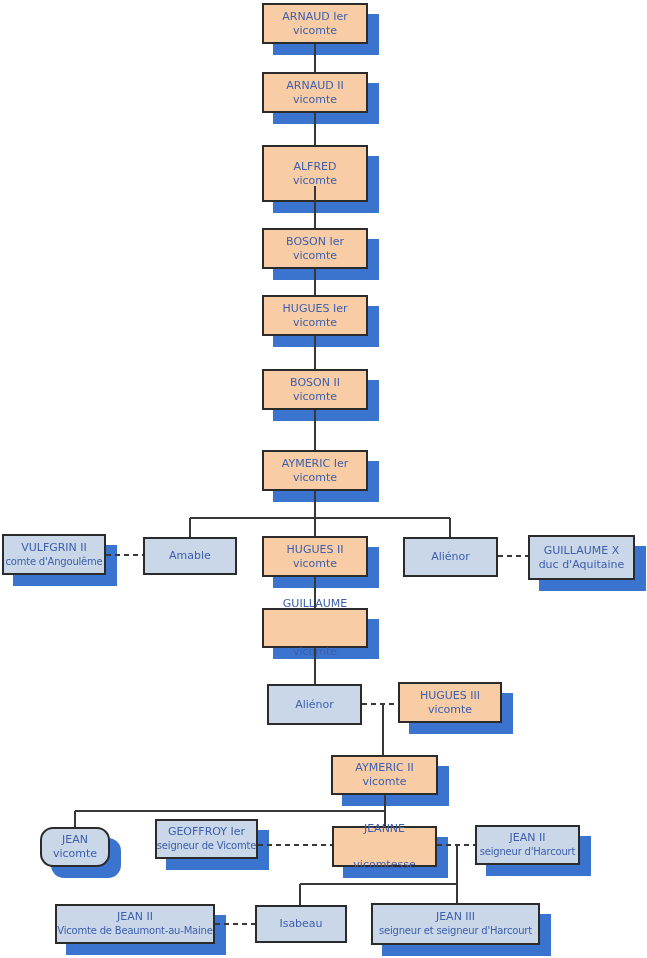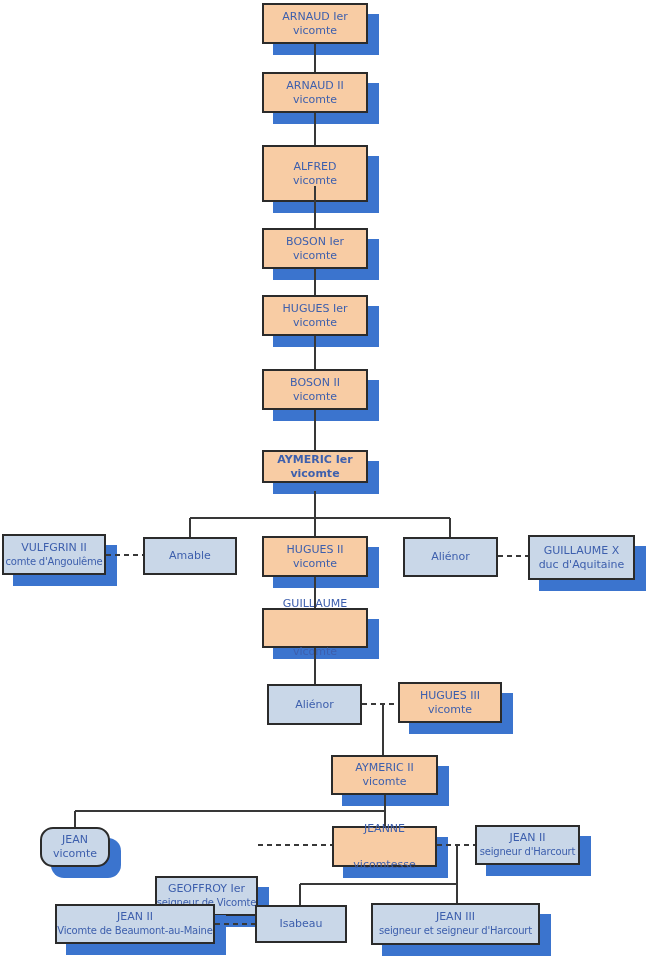--- a/index.html
+++ b/index.html
@@ -60,21 +60,21 @@
       <span>vicomte</span>
     </div>
     <div class="node main shadow" style="left: 262px; top: 295px; width: 106px; height: 41px;">
       <span>HUGUES Ier</span>
       <span>vicomte</span>
     </div>
     <div class="node main shadow" style="left: 262px; top: 369px; width: 106px; height: 41px;">
       <span>BOSON II</span>
       <span>vicomte</span>
     </div>
-    <div class="node main shadow" style="left: 262px; top: 450px; width: 106px; height: 33px; font-weight: bold;">
+    <div class="node main shadow" style="left: 262px; top: 450px; width: 106px; height: 41px;">
       <span>AYMERIC Ier</span>
       <span>vicomte</span>
     </div>
     <div class="node spouse shadow" style="left: 2px; top: 534px; width: 104px; height: 41px;">
       <span>VULFGRIN II</span>
       <span class="tight">comte d'Angoulême</span>
     </div>
     <div class="node spouse" style="left: 143px; top: 537px; width: 94px; height: 38px;">
       <span>Amable</span>
     </div>
@@ -101,21 +101,21 @@
       <span>vicomte</span>
     </div>
     <div class="node main shadow" style="left: 331px; top: 755px; width: 107px; height: 40px;">
       <span>AYMERIC II</span>
       <span>vicomte</span>
     </div>
     <div class="node spouse shadow" style="left: 40px; top: 827px; width: 70px; height: 40px; border-radius: 13px;">
       <span>JEAN</span>
       <span>vicomte</span>
     </div>
-    <div class="node spouse shadow" style="left: 155px; top: 876px; width: 103px; height: 40px; text-align: center;">
+    <div class="node spouse shadow" style="left: 155px; top: 819px; width: 103px; height: 40px; text-align: center;">
       <span>GEOFFROY Ier</span>
       <span class="tight">seigneur de Vicomte</span>
     </div>
     <div class="node main shadow" style="left: 332px; top: 826px; width: 105px; height: 41px; gap: 22px;">
       <span>JEANNE</span>
       <span>vicomtesse</span>
     </div>
     <div class="node spouse shadow" style="left: 475px; top: 825px; width: 105px; height: 40px;">
       <span>JEAN II</span>
       <span class="tight">seigneur d'Harcourt</span>

